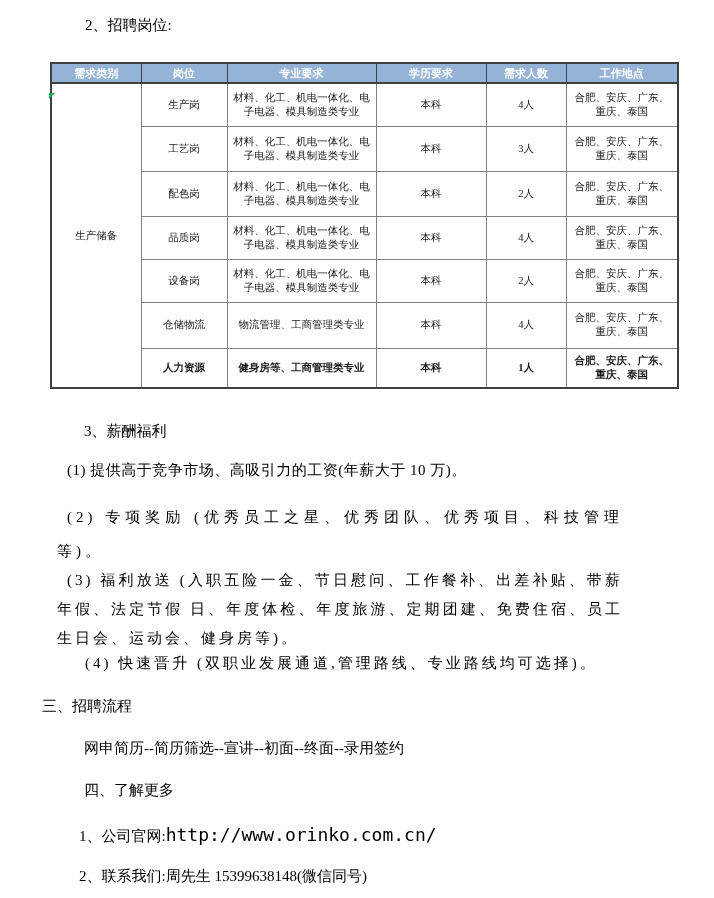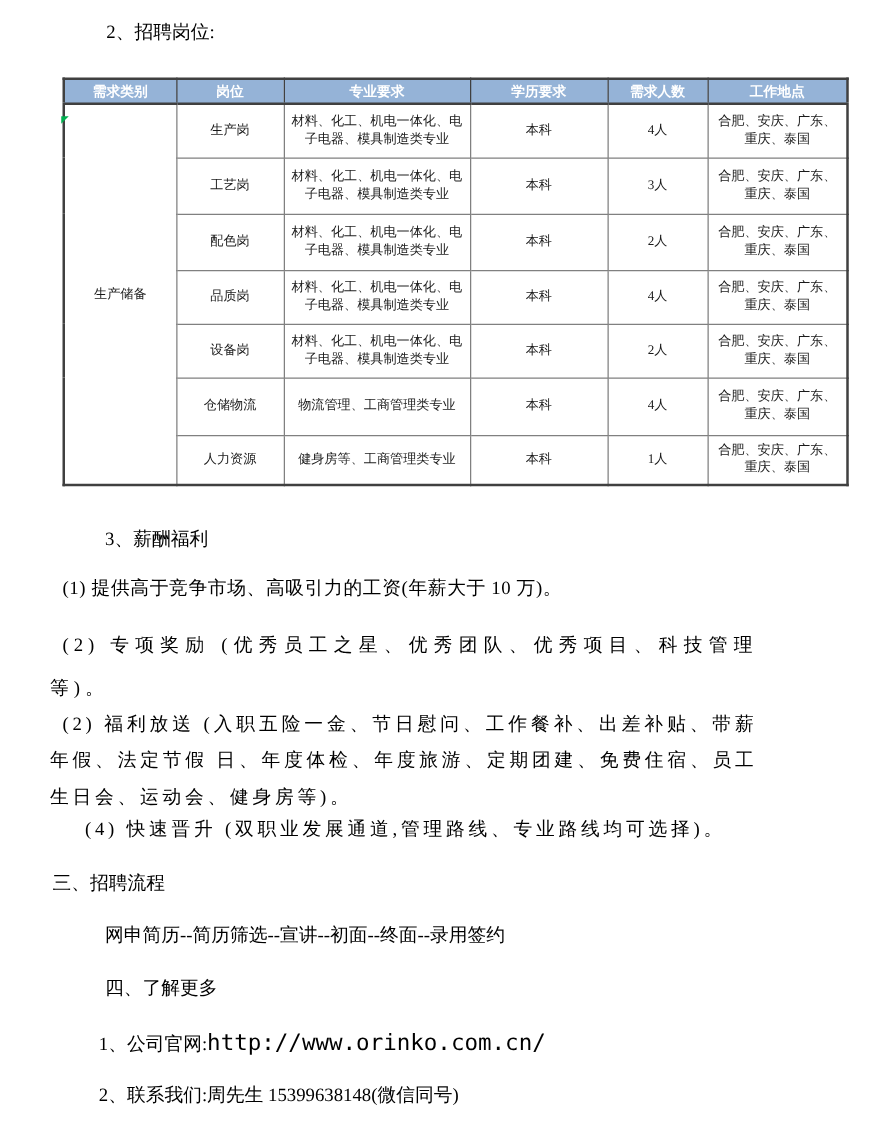--- a/index.html
+++ b/index.html
@@ -26,28 +26,28 @@
     font-size: 10.5px; text-align: center; vertical-align: middle;
     padding: 2px 4px; line-height: 14px; color: #1a1a1a;
   }
   td.cat-cell { font-size: 11px; }
   tbody tr:nth-child(1) { height: 43px; }
   tbody tr:nth-child(2) { height: 45px; }
   tbody tr:nth-child(3) { height: 45px; padding-left: 13px; }
   tbody tr:nth-child(4) { height: 43px; }
   tbody tr:nth-child(5) { height: 43px; }
   tbody tr:nth-child(6) { height: 46px; }
-  tbody tr:nth-child(7) { height: 40px; }
+  tbody tr:nth-child(7) { height: 40px; font-weight: bold; }
   .corner-marker { position: absolute; left: -1px; top: 31px; width: 0; height: 0;
     border-top: 6px solid var(--marker, #00B050); border-right: 6px solid transparent; }
 
   
   .sec-heading { font-size: 15px; }
   #salary-title  { left: 84px; top: 422px; }
-  .benefit { left: 40px; width: 566px; font-size: 15px; text-align: justify; text-indent: 10px; }
+  .benefit { left: 57px; width: 566px; font-size: 15px; text-align: justify; text-indent: 10px; }
   #benefit-1 { top: 461px; letter-spacing: 0.5px; }
   #benefit-2 { top: 500px; line-height: 34px; letter-spacing: 4px; }
   #benefit-3 { top: 566px; line-height: 29px; letter-spacing: 3px; }
   #benefit-4 { top: 654px; letter-spacing: 3px; text-indent: 28px; }
   #process-title { left: 42px;  top: 697px; }
   #process-flow  { left: 84px;  top: 739px; font-size: 15px; }
   #more-title    { left: 84px;  top: 781px; }
   #website-line  { left: 79px;  top: 824px; font-size: 15px; }
   #contact-line  { left: 79px;  top: 867px; font-size: 15px; }
   .mono { font-family: "DejaVu Sans Mono", "Liberation Mono", monospace; font-size: 18px; }
@@ -130,21 +130,21 @@
         <td>合肥、安庆、广东、 重庆、泰国</td>
       </tr>
     </tbody>
   </table>
 </div>
 
 <div class="abs sec-heading" id="salary-title">3、薪酬福利</div>
 
 <div class="abs benefit" id="benefit-1">(1) 提供高于竞争市场、高吸引力的工资(年薪大于 10 万)。</div>
 <div class="abs benefit" id="benefit-2">(2) 专项奖励 (优秀员工之星、优秀团队、优秀项目、科技管理等)。</div>
-<div class="abs benefit" id="benefit-3">(2) 福利放送 (入职五险一金、节日慰问、工作餐补、出差补贴、带薪年假、法定节假 日、年度体检、年度旅游、定期团建、免费住宿、员工生日会、运动会、健身房等)。</div>
+<div class="abs benefit" id="benefit-3">(3) 福利放送 (入职五险一金、节日慰问、工作餐补、出差补贴、带薪年假、法定节假 日、年度体检、年度旅游、定期团建、免费住宿、员工生日会、运动会、健身房等)。</div>
 <div class="abs benefit" id="benefit-4">(4) 快速晋升 (双职业发展通道,管理路线、专业路线均可选择)。</div>
 
 <div class="abs sec-heading" id="process-title">三、招聘流程</div>
 <div class="abs" id="process-flow">网申简历--简历筛选--宣讲--初面--终面--录用签约</div>
 
 <div class="abs sec-heading" id="more-title">四、了解更多</div>
 
 <div class="abs" id="website-line"><span>1、公司官网:</span><span class="mono">http://www.orinko.com.cn/</span></div>
 
 <div class="abs" id="contact-line">2、联系我们:周先生 15399638148(微信同号)</div>

